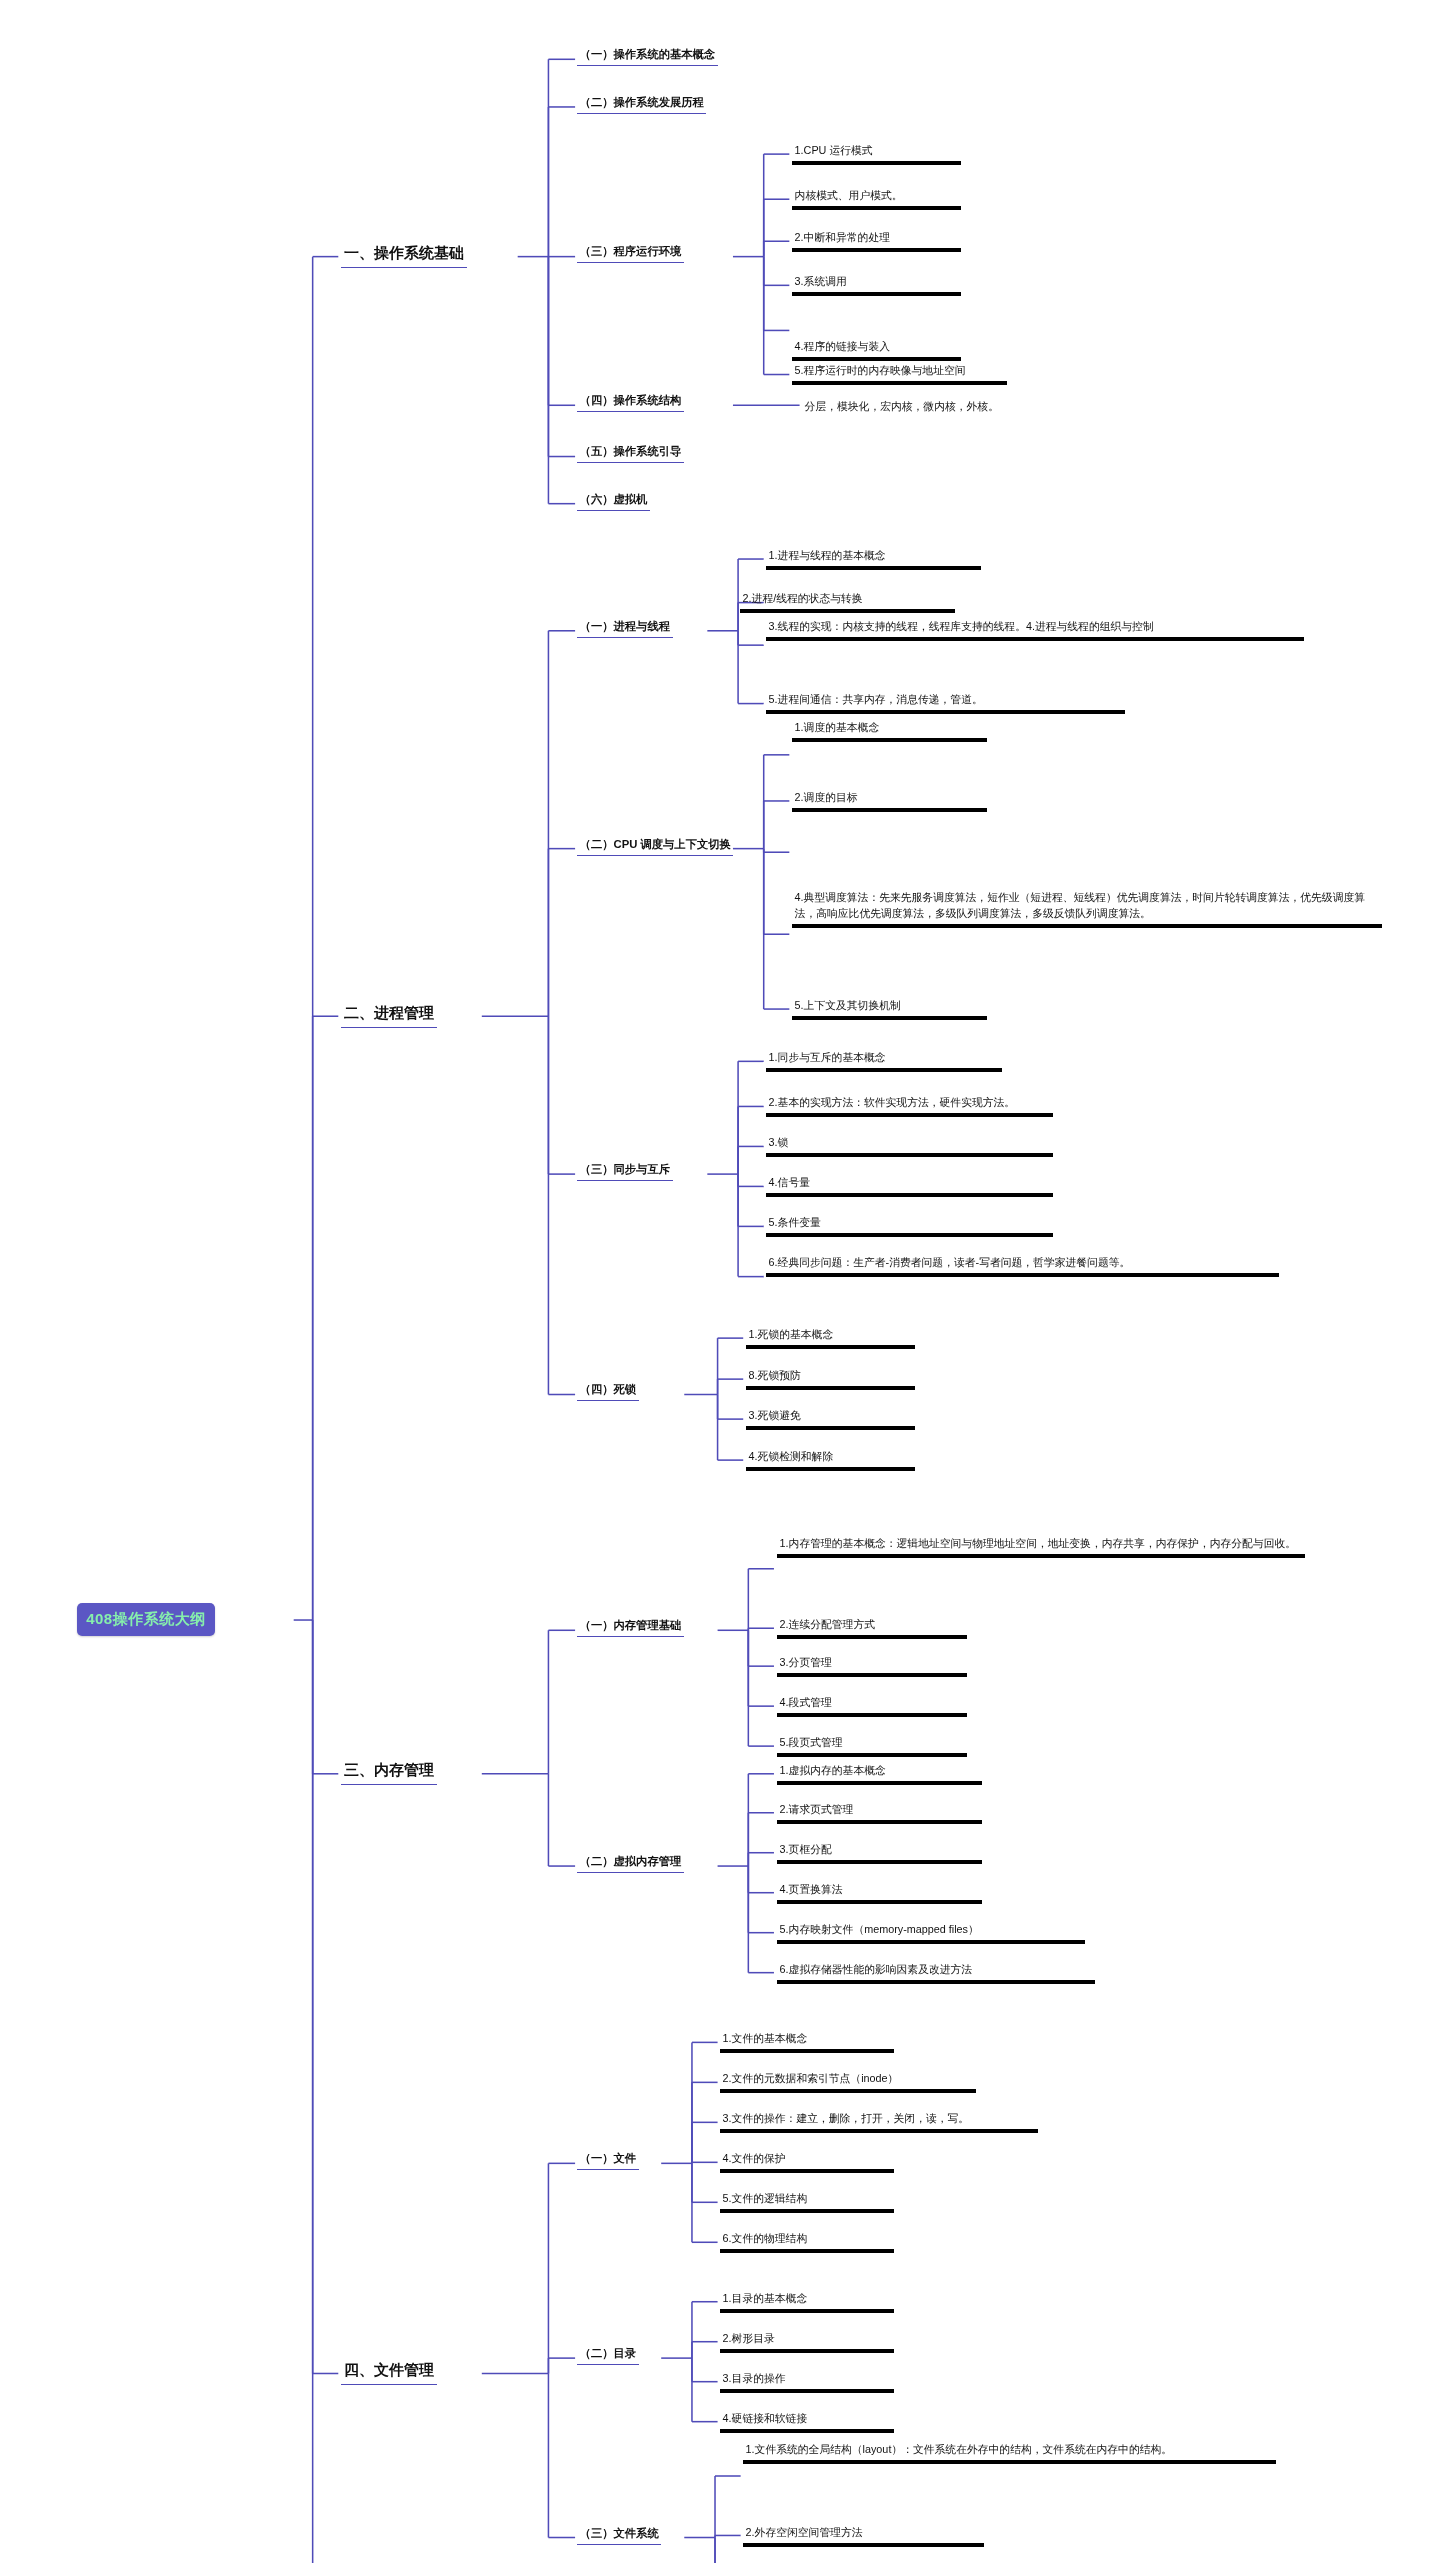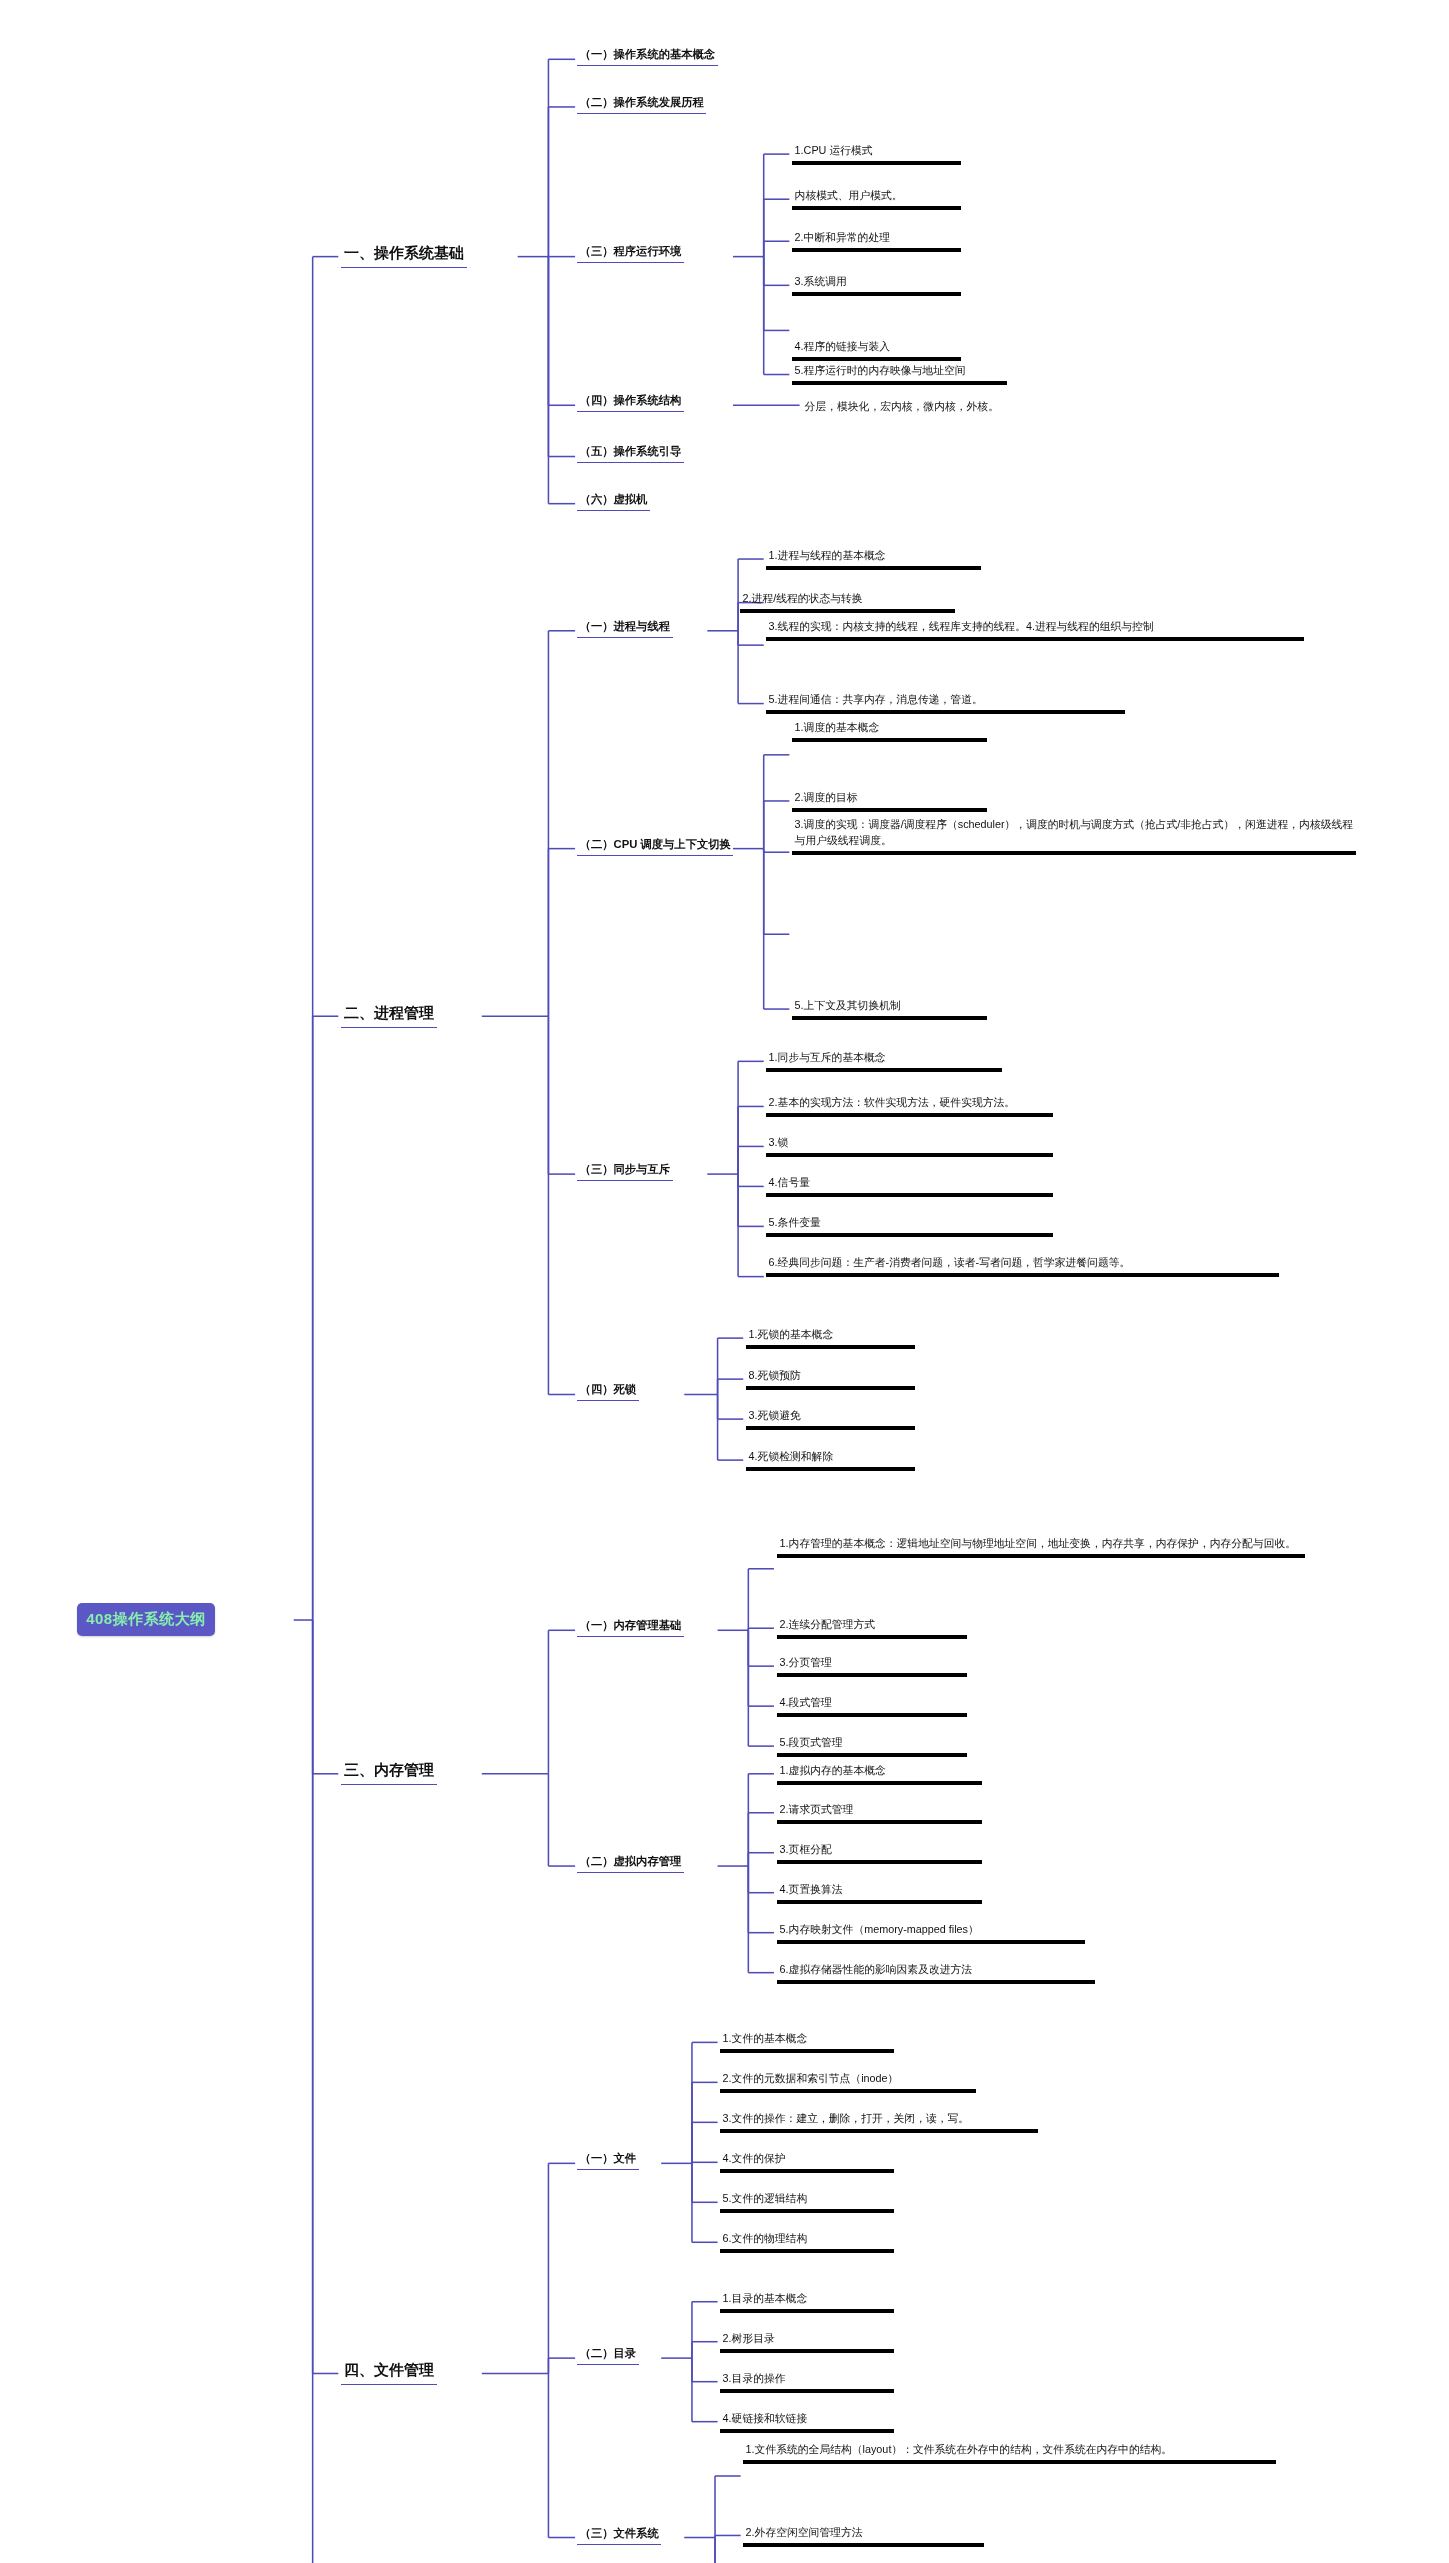--- a/index.html
+++ b/index.html
@@ -276,21 +276,21 @@
   <div class="node lvl2" style="left:577px;top:1160px;">（三）同步与互斥</div>
   <div class="node lvl2" style="left:577px;top:1380px;">（四）死锁</div>
 
   <div class="node lvl3" style="left:766px;top:545px;width:215px;">1.进程与线程的基本概念</div>
   <div class="node lvl3" style="left:740px;top:588px;width:215px;">2.进程/线程的状态与转换</div>
   <div class="node lvl3 wrap" style="left:766px;top:616px;width:538px;">3.线程的实现：内核支持的线程，线程库支持的线程。4.进程与线程的组织与控制</div>
   <div class="node lvl3" style="left:766px;top:689px;width:359px;">5.进程间通信：共享内存，消息传递，管道。</div>
 
   <div class="node lvl3" style="left:792px;top:711px;width:195px;margin-top:6px;">1.调度的基本概念</div>
   <div class="node lvl3" style="left:792px;top:787px;width:195px;">2.调度的目标</div>
-  <div class="node lvl3 wrap" style="left:792px;top:814px;width:564px;">3.调度的实现：调度器/调度程序（scheduler），调度的时机与调度方式（抢占式/非抢占式），闲逛进程，内核级线程与用户级线程调度。</div>
+  <div class="node lvl3 wrap" style="left:792px;top:887px;width:590px;">4.典型调度算法：先来先服务调度算法，短作业（短进程、短线程）优先调度算法，时间片轮转调度算法，优先级调度算法，高响应比优先调度算法，多级队列调度算法，多级反馈队列调度算法。</div>
   <div class="node lvl3" style="left:792px;top:995px;width:195px;">5.上下文及其切换机制</div>
 
   <div class="node lvl3" style="left:766px;top:1047px;width:236px;">1.同步与互斥的基本概念</div>
   <div class="node lvl3" style="left:766px;top:1092px;width:287px;">2.基本的实现方法：软件实现方法，硬件实现方法。</div>
   <div class="node lvl3" style="left:766px;top:1132px;width:287px;">3.锁</div>
   <div class="node lvl3" style="left:766px;top:1172px;width:287px;">4.信号量</div>
   <div class="node lvl3" style="left:766px;top:1212px;width:287px;">5.条件变量</div>
   <div class="node lvl3 wrap" style="left:766px;top:1252px;width:513px;">6.经典同步问题：生产者-消费者问题，读者-写者问题，哲学家进餐问题等。</div>
 
   <div class="node lvl3" style="left:746px;top:1324px;width:169px;">1.死锁的基本概念</div>

